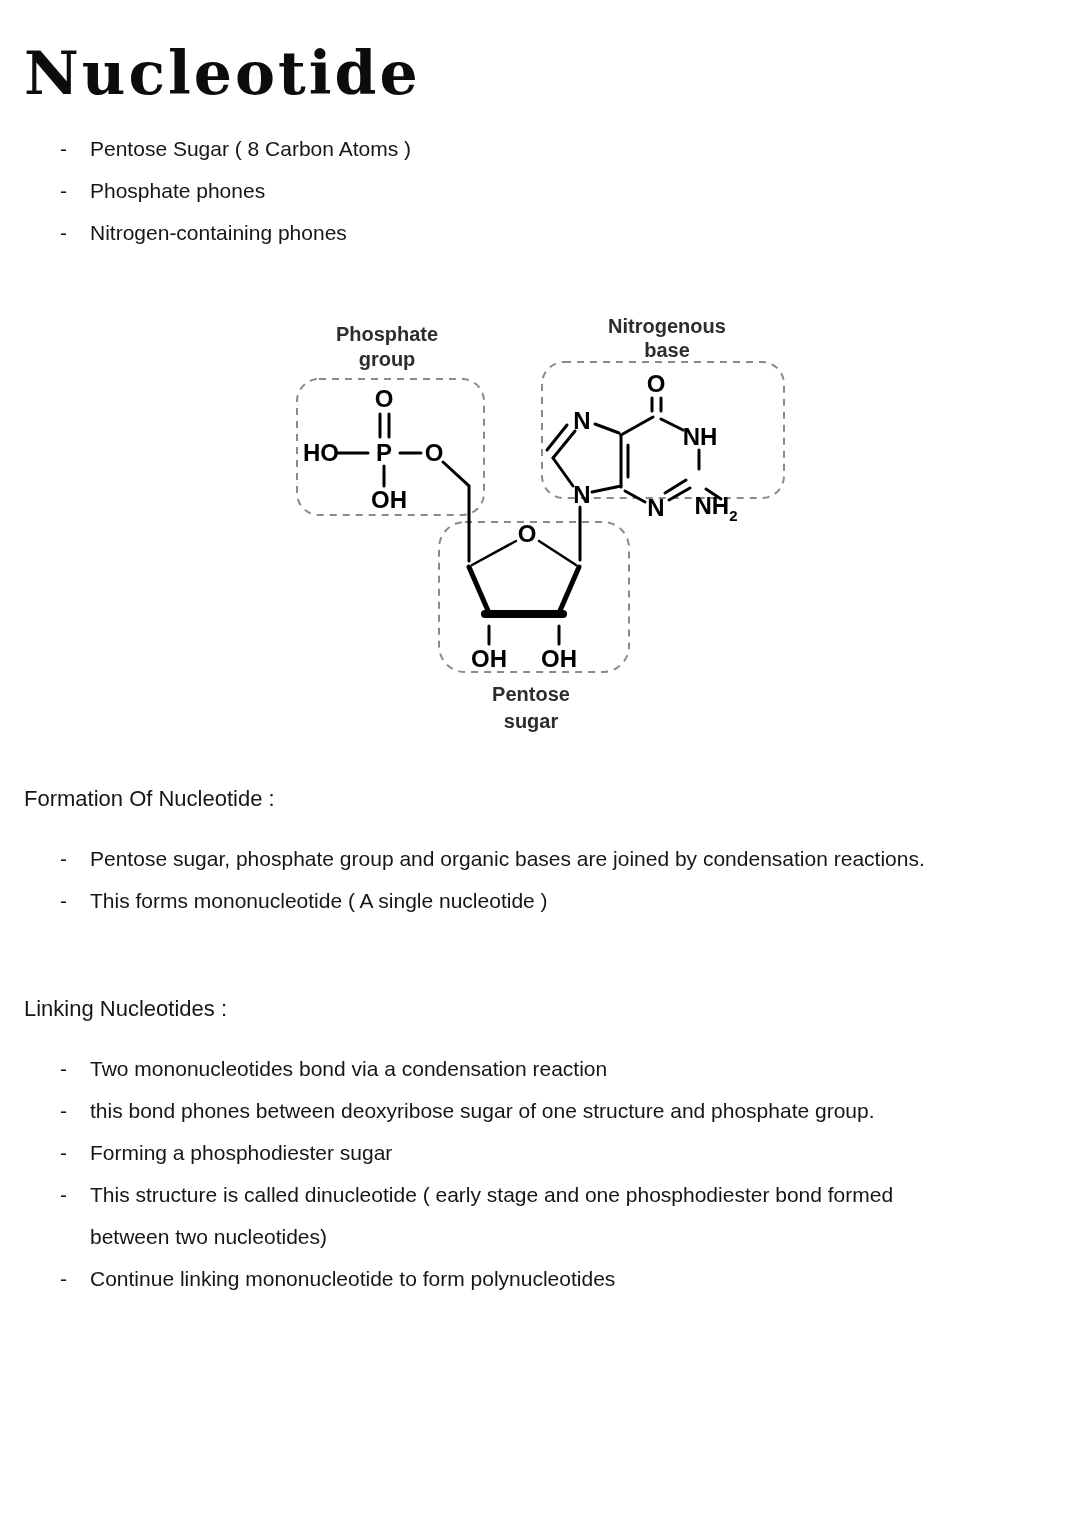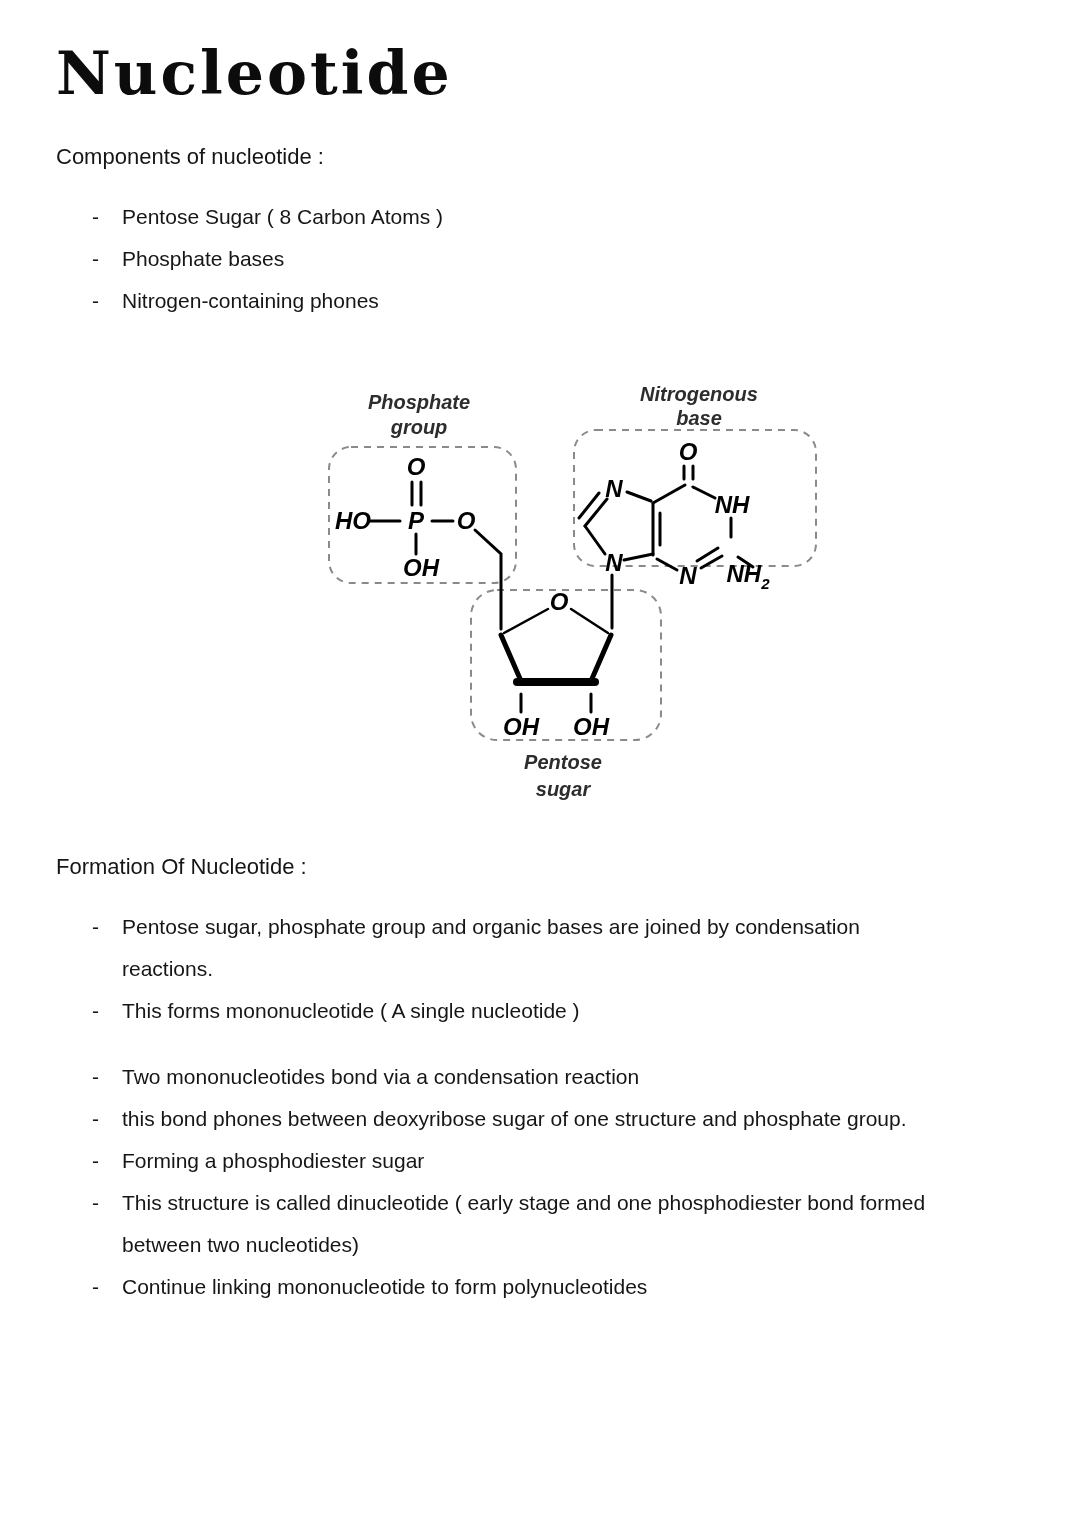--- a/index.html
+++ b/index.html
@@ -1,59 +1,58 @@
 <!DOCTYPE html>
 <html><head>
 <meta charset="utf-8">
 <style>
   html,body{margin:0;padding:0;background:#ffffff;}
   .page{
     position:relative;width:992px;height:1527px;box-sizing:border-box;
-    padding:42px 40px 0 56px;background:#ffffff;color:#141414;
+    padding:42px 40px 0 24px;background:#ffffff;color:#141414;
     font-family:"Liberation Sans",sans-serif;overflow:hidden;
   }
   .title{
     font-family:"DejaVu Serif",serif;font-weight:bold;font-size:60px;
     line-height:62px;margin:0;letter-spacing:3px;color:#0c0c0c;
   }
   .sec-head{font-size:22px;line-height:30px;margin:0;color:#161616;}
   .sec-head.first{margin-top:38px;}
   .sec-head.formation{margin-top:0;}
   .sec-head.linking{margin-top:72px;}
   ul.bullets{list-style:none;margin:24px 0 0 0;padding:0 0 0 36px;}
   ul.bullets li{display:flex;line-height:42px;font-size:21px;color:#161616;}
   ul.bullets .dash{flex:0 0 30px;width:30px;}
   ul.bullets .li-text{flex:1;max-width:945px;}
-  .diagram{position:relative;height:530px;margin:0;font-style:italic;}
+  .diagram{position:relative;height:530px;margin:0;}
   .diagram svg{position:absolute;left:245px;top:56px;}
   .dashbox{fill:none;stroke:#8a8a8a;stroke-width:2;stroke-dasharray:7 6;}
   .bond{stroke:#000000;stroke-width:3;fill:none;stroke-linecap:round;}
   .bond.t25{stroke-width:2.5;}
   .bond.w5{stroke-width:5;}
   .bond.w8{stroke-width:8;}
   .atom{font-family:"Liberation Sans",sans-serif;font-weight:700;font-size:24px;fill:#000000;text-anchor:middle;}
   .atom-sub{font-size:15px;}
   .glabel{font-family:"Liberation Sans",sans-serif;font-weight:700;font-size:20px;fill:#2d2d2d;text-anchor:middle;}
 </style>
 </head>
 <body>
 
 <div class="page">
 
   <h1 class="title">Nucleotide</h1>
 
-  <p class="sec-head first">Components of nucleotide :</p>
   <ul class="bullets">
     <li>
       <span class="dash">-</span>
       <span class="li-text">Pentose Sugar ( 8 Carbon Atoms )</span>
     </li>
     <li>
       <span class="dash">-</span>
-      <span class="li-text">Phosphate bases</span>
+      <span class="li-text">Phosphate phones</span>
     </li>
     <li>
       <span class="dash">-</span>
       <span class="li-text">Nitrogen-containing phones</span>
     </li>
   </ul>
 
   <div class="diagram">
     <svg width="535" height="432" viewBox="0 0 535 432">
 
@@ -134,20 +133,21 @@
     <li>
       <span class="dash">-</span>
       <span class="li-text">Pentose sugar, phosphate group and organic bases are joined by condensation reactions.</span>
     </li>
     <li>
       <span class="dash">-</span>
       <span class="li-text">This forms mononucleotide ( A single nucleotide )</span>
     </li>
   </ul>
 
+  <p class="sec-head linking">Linking Nucleotides :</p>
   <ul class="bullets">
     <li>
       <span class="dash">-</span>
       <span class="li-text">Two mononucleotides bond via a condensation reaction</span>
     </li>
     <li>
       <span class="dash">-</span>
       <span class="li-text">this bond phones between deoxyribose sugar of one structure and phosphate group.</span>
     </li>
     <li>

